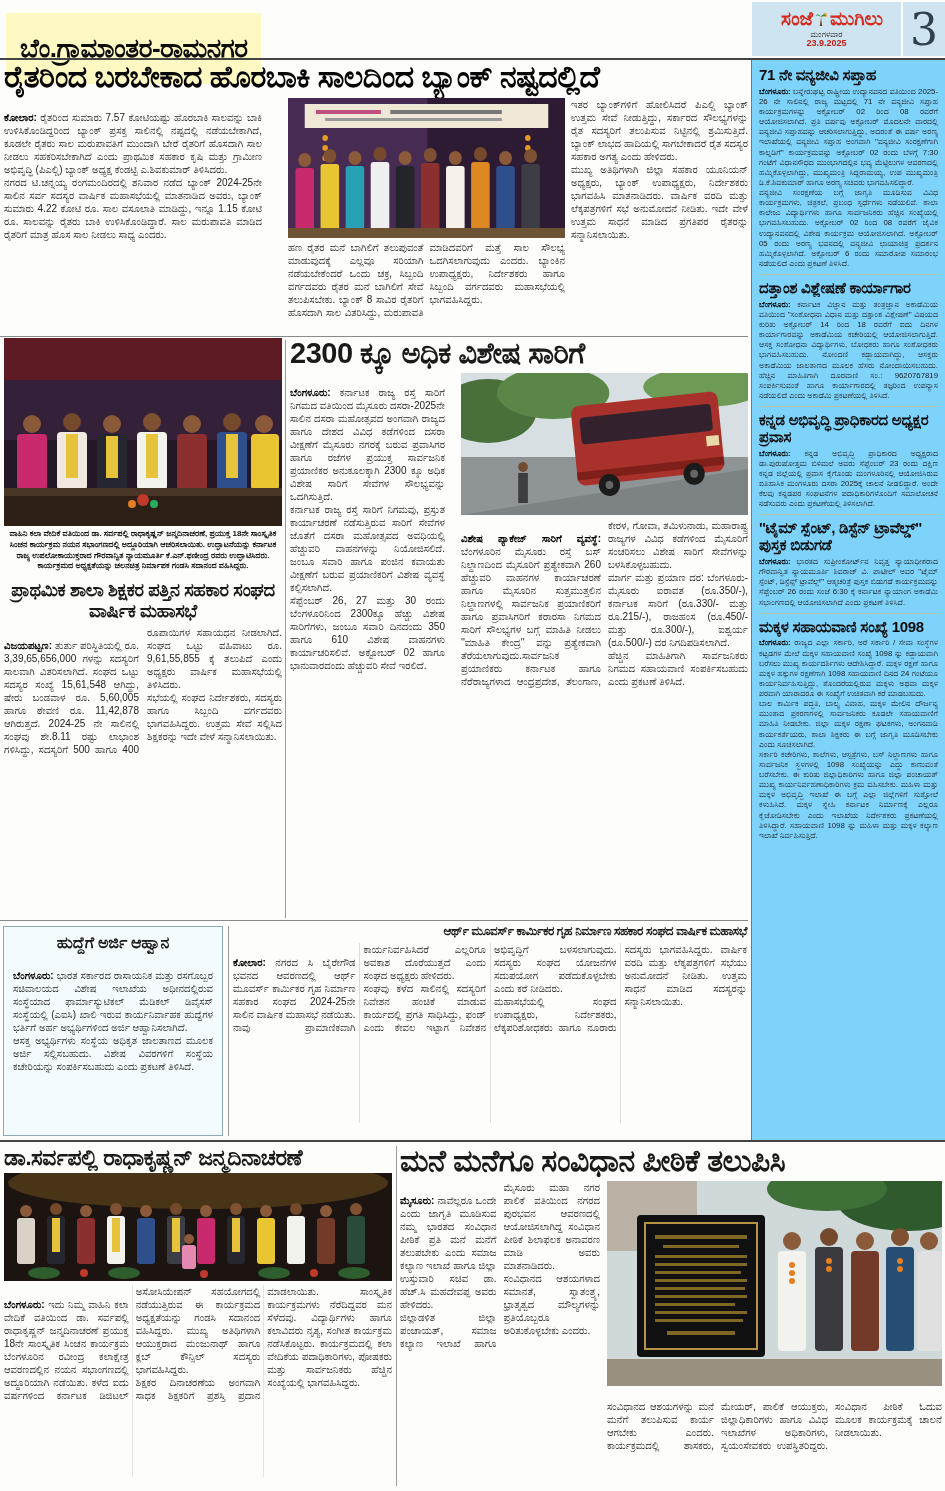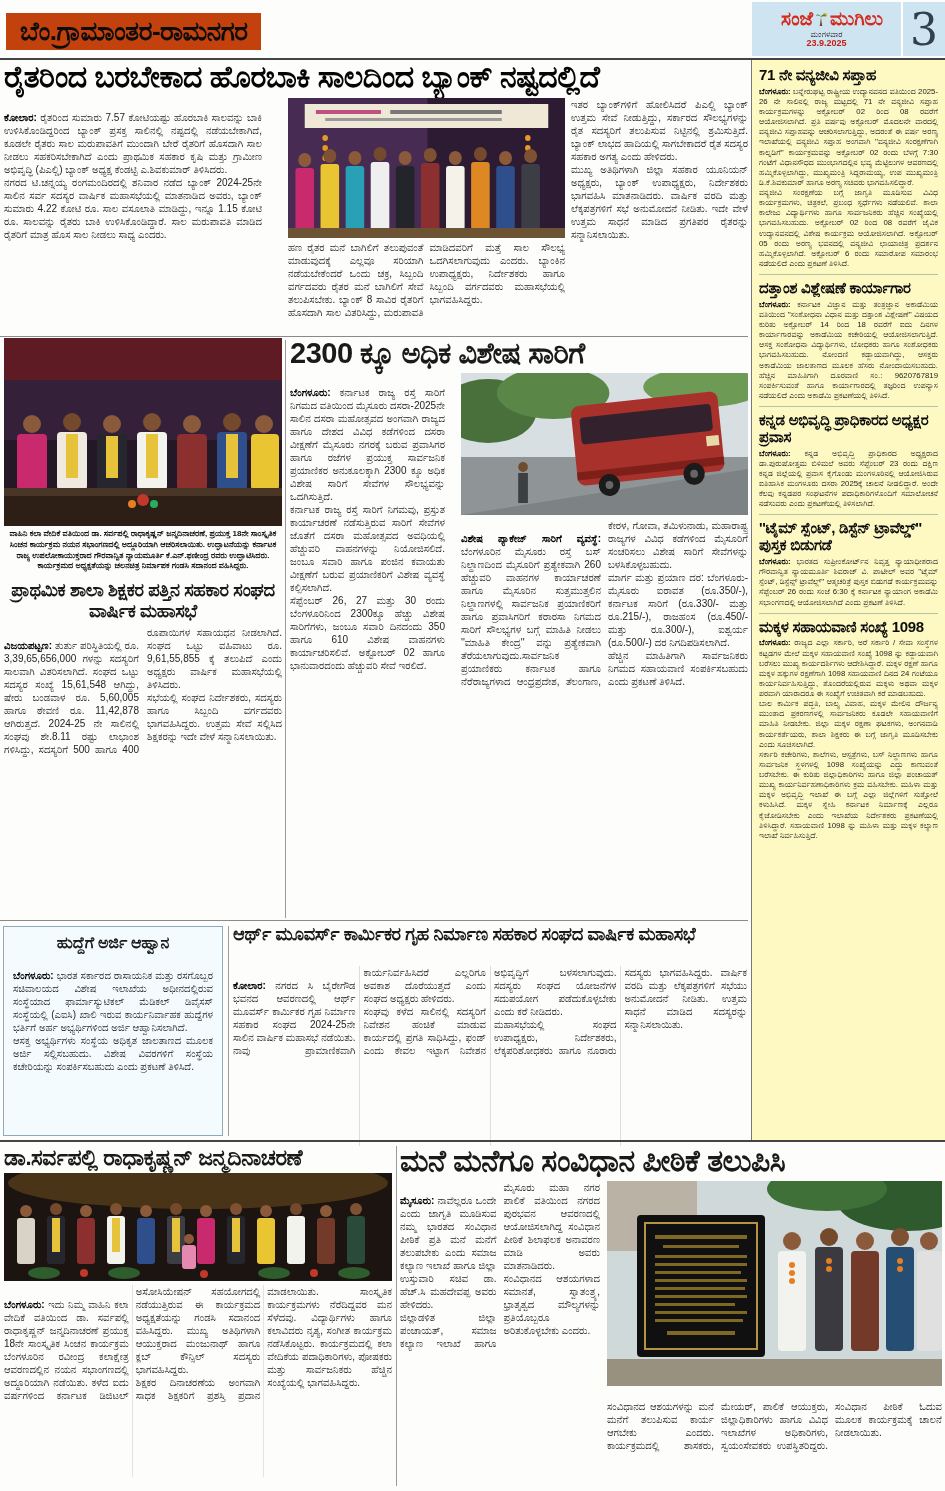--- a/index.html
+++ b/index.html
@@ -1,20 +1,20 @@
 <!DOCTYPE html>
 <html><head>
 <meta charset="utf-8">
 <style>
   html,body{margin:0;padding:0;background:#777;}
   .page{position:relative;width:945px;height:1491px;background:#fdfdfb;margin:0 auto;
         font-family:"Liberation Sans",sans-serif;color:#1a1a1a;overflow:hidden;}
   
   .header{position:absolute;top:0;left:0;width:945px;height:58px;}
-  .region-box{position:absolute;top:13px;left:6px;background:#c2410c;padding:3px 14px;
+  .region-box{position:absolute;top:13px;left:6px;background:#fef9c3;padding:20px 14px;
               font-size:26px;font-weight:bold;color:#0d0d0d;letter-spacing:-0.5px;}
   .masthead{position:absolute;top:2px;left:752px;width:193px;height:54px;background:#cfe4f1;
             display:flex;align-items:stretch;}
   .mh-left{flex:1;display:flex;flex-direction:column;align-items:center;justify-content:center;line-height:1.05;}
   .mh-title{font-size:19px;font-weight:bold;color:#d42b1e;display:flex;align-items:center;gap:2px;margin-left:11px;}
   .mh-day{font-size:8px;color:#222;margin-top:2px;}
   .mh-date{font-size:9px;color:#c22016;font-weight:bold;}
   .mh-pageno{width:42px;border-left:2px solid #fff;display:flex;align-items:center;justify-content:center;
              font-family:"DejaVu Serif",serif;font-size:44px;font-weight:400;color:#30404e;}
   .hrule{position:absolute;background:#8a8a8a;height:1px;}
@@ -27,21 +27,21 @@
   
   .lead{position:absolute;top:61px;left:4px;width:744px;}
   .lead h1{margin:0 0 5px 0;font-size:30px;line-height:1.05;font-weight:bold;letter-spacing:-0.5px;color:#050505;}
   .lead-body{display:flex;gap:6px;}
   .lead-c1{width:258px;height:228px;}
   .lead-center{width:277px;padding-left:20px;}
   .lead-c3{flex:1;height:228px;}
   .photo{display:block;width:100%;background:#333;}
   .lead-center .below{margin-top:3px;height:82px;column-count:2;column-gap:6px;}
   
-  .rail{position:absolute;top:60px;left:751px;width:194px;height:1080px;background:#fef9c3;
+  .rail{position:absolute;top:60px;left:751px;width:194px;height:1080px;background:#7dd3fc;
         border-left:1px solid #777;box-sizing:border-box;padding:6px 7px;}
   .rail-article{border-bottom:1px solid #b2c4a4;padding-bottom:5px;margin-bottom:5px;}
   .rail-article:last-child{border-bottom:none;}
   .rail-title{font-size:15px;font-weight:bold;line-height:1.12;margin:1px 0 3px;color:#0b0b0b;letter-spacing:-0.3px;}
   .rail .body-text{font-size:7.8px;}
   
   .teachers{position:absolute;top:338px;left:4px;width:278px;}
   .caption{font-size:8px;font-weight:bold;text-align:center;line-height:1.35;color:#111;
            margin-top:3px;white-space:pre-line;}
   .teachers h2{margin:8px 0 4px;font-size:18px;line-height:1.15;text-align:center;letter-spacing:-0.4px;}
@@ -52,21 +52,21 @@
   .dasara h1{margin:1px 0 5px;font-size:29px;line-height:1.0;font-weight:bold;letter-spacing:-0.5px;}
   .d-body{display:grid;grid-template-columns:155px 1fr;gap:16px;}
   .d-col1{height:495px;}
   .d-cols2{column-count:2;column-gap:7px;height:345px;margin-top:4px;}
   
   .jobbox{position:absolute;top:926px;left:3px;width:220px;height:210px;box-sizing:border-box;
           border:1px solid #8fa9ba;background:#f4fbfe;padding:7px 9px;}
   .jobbox h3{margin:0 0 4px;font-size:16px;text-align:center;letter-spacing:-0.3px;}
   
   .earth{position:absolute;top:924px;left:233px;width:514px;}
-  .earth h2{margin:0 0 21px;font-size:18px;text-align:left;letter-spacing:-0.4px;}
+  .earth h2{margin:0 0 5px;font-size:12px;text-align:right;letter-spacing:-0.4px;}
   .earth .cols{column-count:4;column-gap:8px;column-rule:1px solid #ddd;height:180px;}
   
   .lower-rule{top:1140px;left:0;width:945px;}
   .radha{position:absolute;top:1146px;left:4px;width:388px;}
   .radha h2{margin:0 0 4px;font-size:22px;letter-spacing:-0.4px;line-height:1.05;}
   .radha .cols{column-count:3;column-gap:7px;column-rule:1px solid #e3e3e3;height:192px;margin-top:4px;}
   .consti{position:absolute;top:1146px;left:400px;width:542px;}
   .consti h1{margin:0 0 5px;font-size:30px;letter-spacing:-0.5px;line-height:1.0;font-weight:bold;}
   .c-grid{display:grid;grid-template-columns:200px 1fr;gap:7px;}
   .c-left{column-count:2;column-gap:7px;height:298px;}

